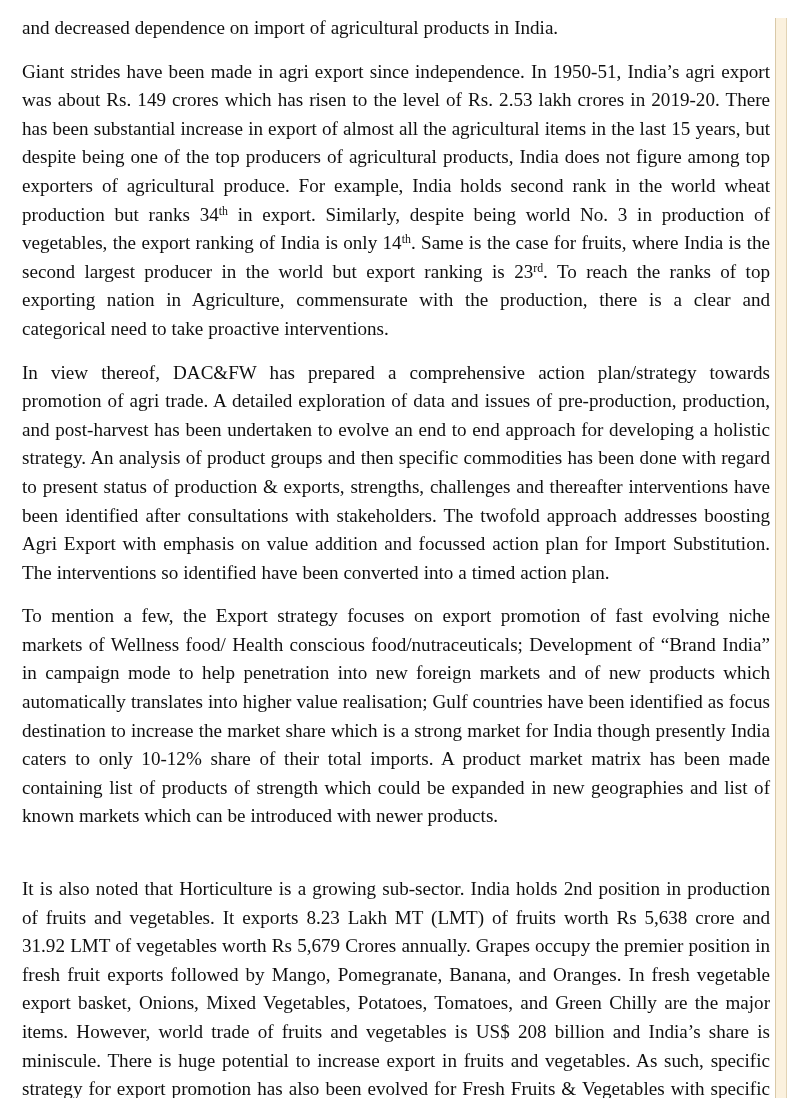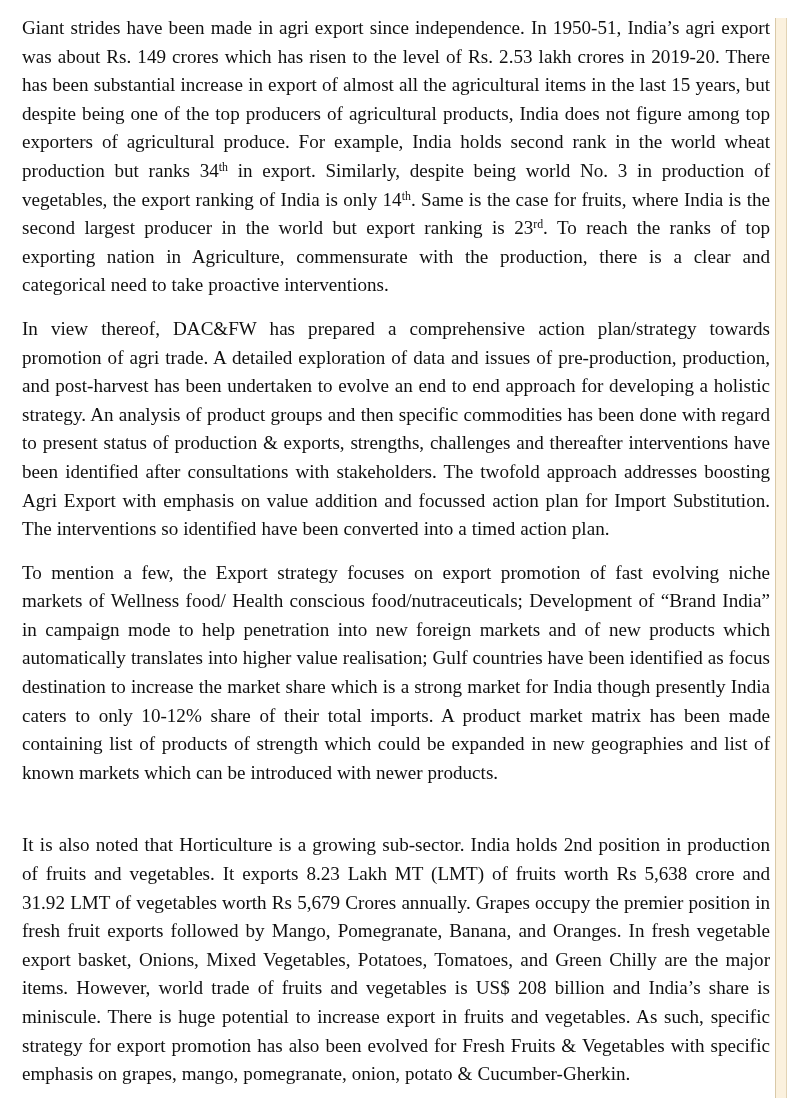--- a/index.html
+++ b/index.html
@@ -104,20 +104,21 @@
     background: #ffffff;
   }
 </style>
 </head>
 <body>
 
 <div class="page">
 
   <div class="text-column">
 
+  <p class="para">and decreased dependence on import of agricultural products in India.</p>
       <p class="para">Giant strides have been made in agri export since independence. In 1950-51, India’s agri export was about Rs. 149 crores which has risen to the level of Rs. 2.53 lakh crores in 2019-20. There has been substantial increase in export of almost all the agricultural items in the last 15 years, but despite being one of the top producers of agricultural products, India does not figure among top exporters of agricultural produce. For example, India holds second rank in the world wheat production but ranks 34<sup>th</sup> in export. Similarly, despite being world No. 3 in production of vegetables, the export ranking of India is only 14<sup>th</sup>. Same is the case for fruits, where India is the second largest producer in the world but export ranking is 23<sup>rd</sup>. To reach the ranks of top exporting nation in Agriculture, commensurate with the production, there is a clear and categorical need to take proactive interventions.</p>
       <p class="para">In view thereof, DAC&amp;FW has prepared a comprehensive action plan/strategy towards promotion of agri trade. A detailed exploration of data and issues of pre-production, production, and post-harvest has been undertaken to evolve an end to end approach for developing a holistic strategy. An analysis of product groups and then specific commodities has been done with regard to present status of production &amp; exports, strengths, challenges and thereafter interventions have been identified after consultations with stakeholders. The twofold approach addresses boosting Agri Export with emphasis on value addition and focussed action plan for Import Substitution. The interventions so identified have been converted into a timed action plan.</p>
       <p class="para">To mention a few, the Export strategy focuses on export promotion of fast evolving niche markets of Wellness food/ Health conscious food/nutraceuticals; Development of “Brand India” in campaign mode to help penetration into new foreign markets and of new products which automatically translates into higher value realisation;  Gulf countries have been identified as focus destination to increase the market share which is a strong market for India though presently India caters to only 10-12% share of their total imports. A product market matrix has been made containing list of products of strength which could be expanded in new geographies and list of known markets which can be introduced with newer products.</p>
       <p class="para spaced-before">It is also noted that Horticulture is a growing sub-sector. India holds 2nd position in production of fruits and vegetables. It exports 8.23 Lakh MT (LMT) of fruits worth Rs 5,638 crore and 31.92 LMT of vegetables worth Rs 5,679 Crores annually. Grapes occupy the premier position in fresh fruit exports followed by Mango, Pomegranate, Banana, and Oranges. In fresh vegetable export basket, Onions, Mixed Vegetables, Potatoes, Tomatoes, and Green Chilly are the major items. However, world trade of fruits and vegetables is US$ 208 billion and India’s share is miniscule.  There is huge potential to increase export in fruits and vegetables. As such, specific strategy for export promotion has also been evolved for Fresh Fruits &amp; Vegetables with specific emphasis on grapes, mango, pomegranate, onion, potato &amp; Cucumber-Gherkin.</p>
     </div>
 
   <div class="page-edge">
     <div class="edge-line-left"></div>
     <div class="edge-band"></div>
     <div class="edge-line-right"></div>

